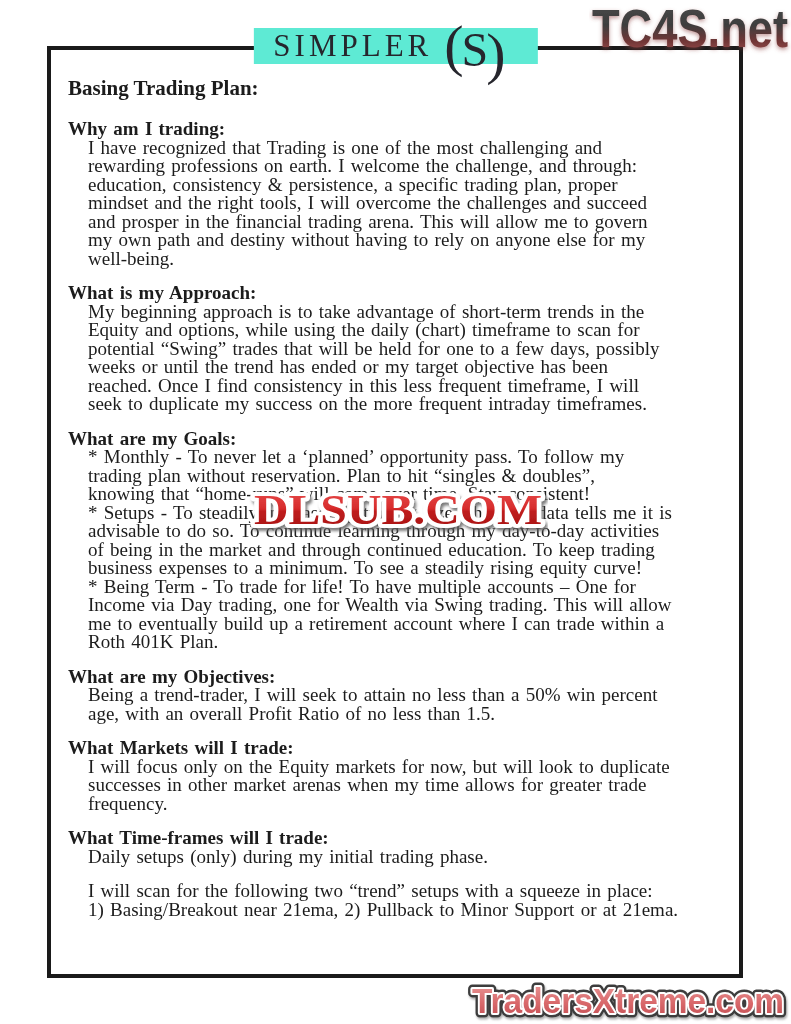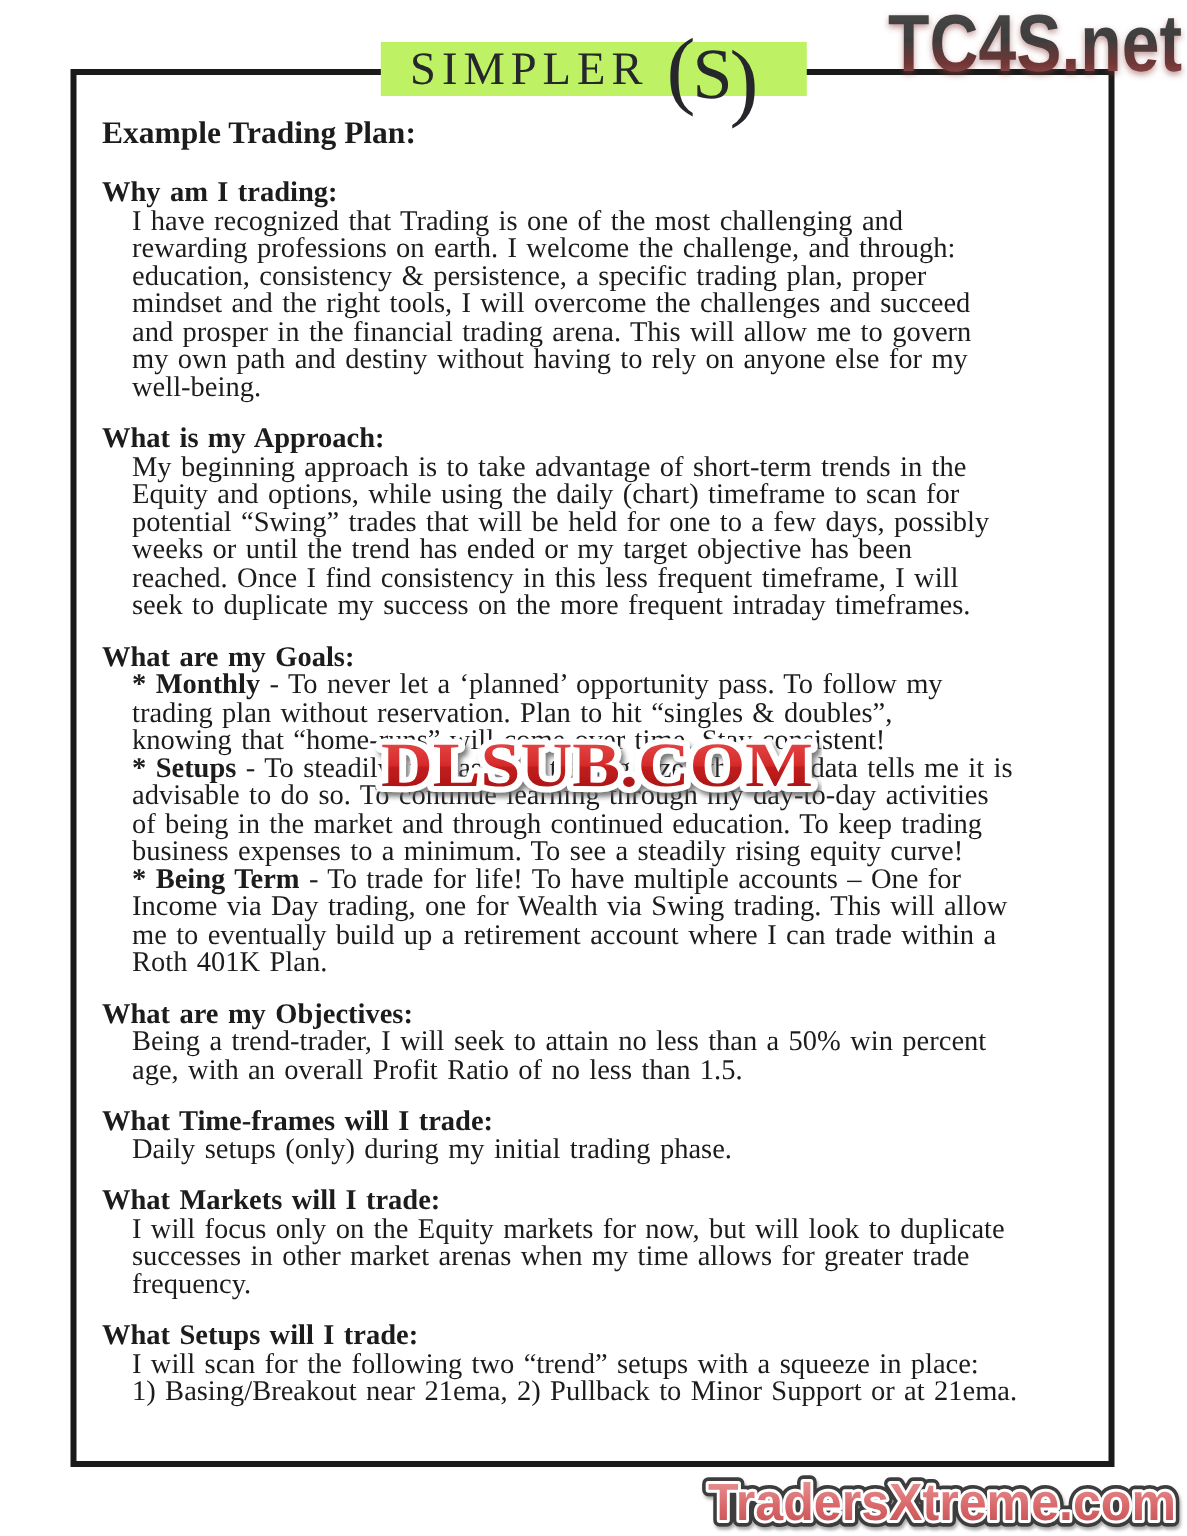--- a/index.html
+++ b/index.html
@@ -21,21 +21,21 @@
     border: 4px solid #1a1a1a;
     background: transparent;
     z-index: 1;
   }
 
   
   .logo-band {
     position: absolute;
     left: 50%; top: 46px;
     transform: translate(-50%, -50%);
-    background: #bef264;
+    background: #5eead4;
     padding: 0 20px;
     display: flex;
     align-items: center;
     z-index: 3;
     white-space: nowrap;
   }
   .logo-word {
     font-family: "Liberation Serif", serif;
     font-size: 31px;
     letter-spacing: 4px;
@@ -82,21 +82,21 @@
     word-spacing: 1.5px;
     z-index: 2;
   }
   .section { margin-top: 16px; }
   .section:first-child { margin-top: 0; }
   .section .heading { font-weight: bold; }
   .section .para {
     margin-left: 20px;
     white-space: pre-line;
   }
-  .section .para b { font-weight: bold; }
+  .section .para b { font-weight: normal; }
 
   
   .wm { position: absolute; pointer-events: none; }
   .wm-tc4s   { left: 589px; top: 0px;   width: 202px; height: 58px; z-index: 5; }
   .wm-dlsub  { left: 248px; top: 482px; width: 300px; height: 54px; z-index: 5; }
   .wm-txtrm  { left: 466px; top: 978px; width: 325px; height: 46px; z-index: 5; }
   .wm svg { display: block; width: 100%; height: 100%; }
 </style>
 </head>
 <body>
@@ -105,21 +105,21 @@
 
 <div class="logo-band">
   <span class="logo-word">SIMPLER</span>
   <span class="logo-mono">
     <span class="mono-paren open">(</span>
     <span class="mono-s">S</span>
     <span class="mono-paren close">)</span>
   </span>
 </div>
 
-<div class="doc-title">Example Trading Plan:</div>
+<div class="doc-title">Basing Trading Plan:</div>
 
 <div class="content" id="sections">
     <div class="section">
       <div class="heading">Why am I trading:</div>
       <div class="para">I have recognized that Trading is one of the most challenging and
 rewarding professions on earth. I welcome the challenge, and through:
 education, consistency &amp; persistence, a specific trading plan, proper
 mindset and the right tools, I will overcome the challenges and succeed
 and prosper in the financial trading arena. This will allow me to govern
 my own path and destiny without having to rely on anyone else for my
@@ -147,31 +147,30 @@
 Income via Day trading, one for Wealth via Swing trading. This will allow
 me to eventually build up a retirement account where I can trade within a
 Roth 401K Plan.</div>
     </div>
     <div class="section">
       <div class="heading">What are my Objectives:</div>
       <div class="para">Being a trend-trader, I will seek to attain no less than a 50% win percent
 age, with an overall Profit Ratio of no less than 1.5.</div>
     </div>
     <div class="section">
-      <div class="heading">What Time-frames will I trade:</div>
-      <div class="para">Daily setups (only) during my initial trading phase.</div>
-    </div>
-    <div class="section">
       <div class="heading">What Markets will I trade:</div>
       <div class="para">I will focus only on the Equity markets for now, but will look to duplicate
 successes in other market arenas when my time allows for greater trade
 frequency.</div>
     </div>
     <div class="section">
-      <div class="heading">What Setups will I trade:</div>
+      <div class="heading">What Time-frames will I trade:</div>
+      <div class="para">Daily setups (only) during my initial trading phase.</div>
+    </div>
+    <div class="section">
       <div class="para">I will scan for the following two “trend” setups with a squeeze in place:
 1) Basing/Breakout near 21ema, 2) Pullback to Minor Support or at 21ema.</div>
     </div>
   </div>
 
 <div class="wm wm-tc4s">
   <svg viewBox="0 0 202 58" xmlns="http://www.w3.org/2000/svg">
     <defs>
       <linearGradient id="tc4sGrad" x1="0" y1="0" x2="0" y2="1">
         <stop offset="0%" stop-color="#4b4b4b"></stop>

